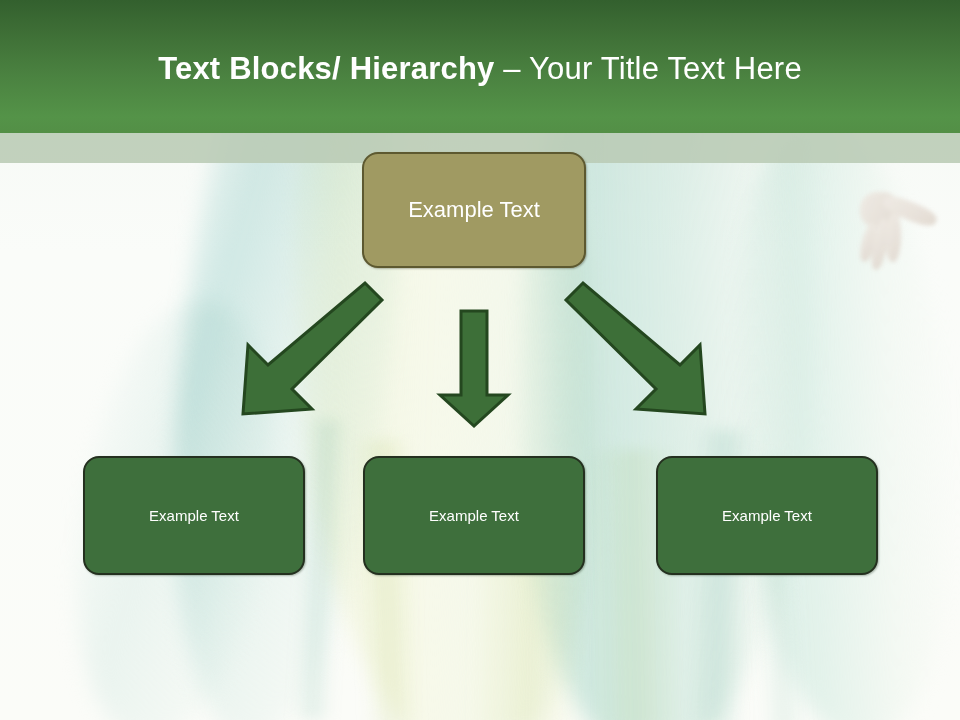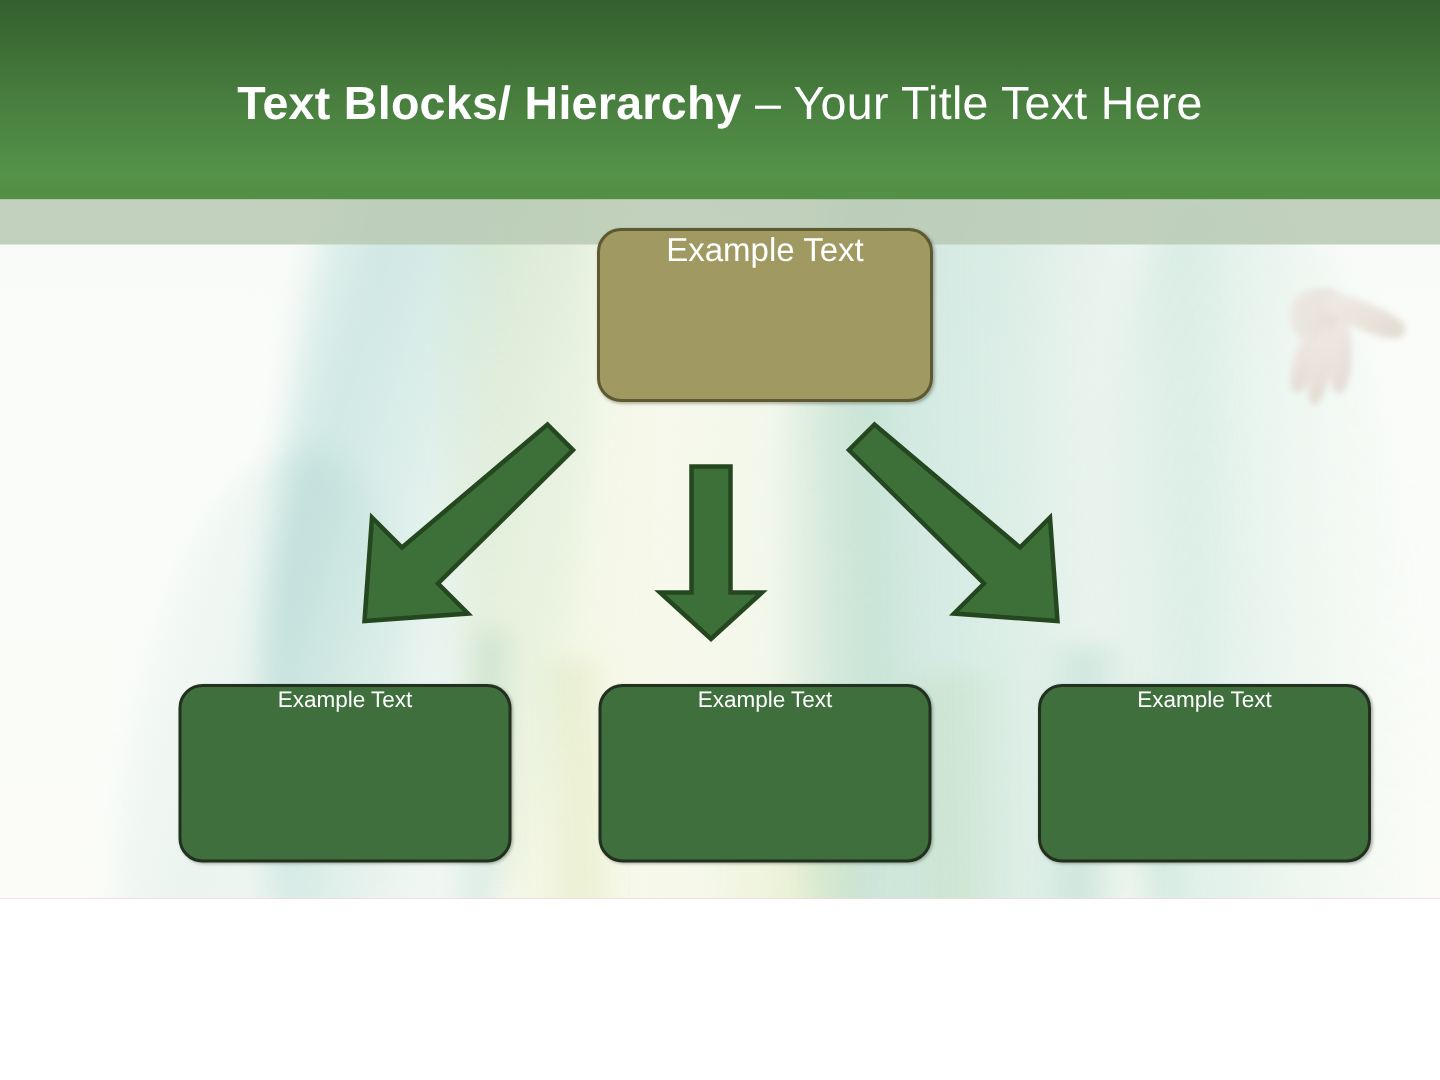--- a/index.html
+++ b/index.html
@@ -7,21 +7,21 @@
     padding: 0;
     background: #ffffff;
   }
   body {
     font-family: "Liberation Sans", sans-serif;
   }
 
   #slide {
     position: relative;
     width: 960px;
-    height: 599px;
+    height: 720px;
     overflow: hidden;
     background: #ec4899;
   }
 
   
   .photo-layer {
     position: absolute;
     left: 0; top: 0;
     width: 960px; height: 720px;
     overflow: hidden;
@@ -158,25 +158,25 @@
     white-space: nowrap;
   }
   .slide-title .t-bold { font-weight: bold; }
   .slide-title .t-reg  { font-weight: normal; }
 
   
   .node {
     position: absolute;
     box-sizing: border-box;
     display: flex;
+    align-items: center;
     justify-content: center;
     text-align: center;
     color: #ffffff;
     border-radius: 16px;
-    margin-left: 36px;
   }
   .node-root {
     left: 362px; top: 152px;
     width: 224px; height: 116px;
     background: #a09a62;
     border: 2px solid #5d5930;
     font-size: 22px;
     box-shadow: 1px 1px 2px rgba(60,60,40,0.35);
   }
   .node-child {

